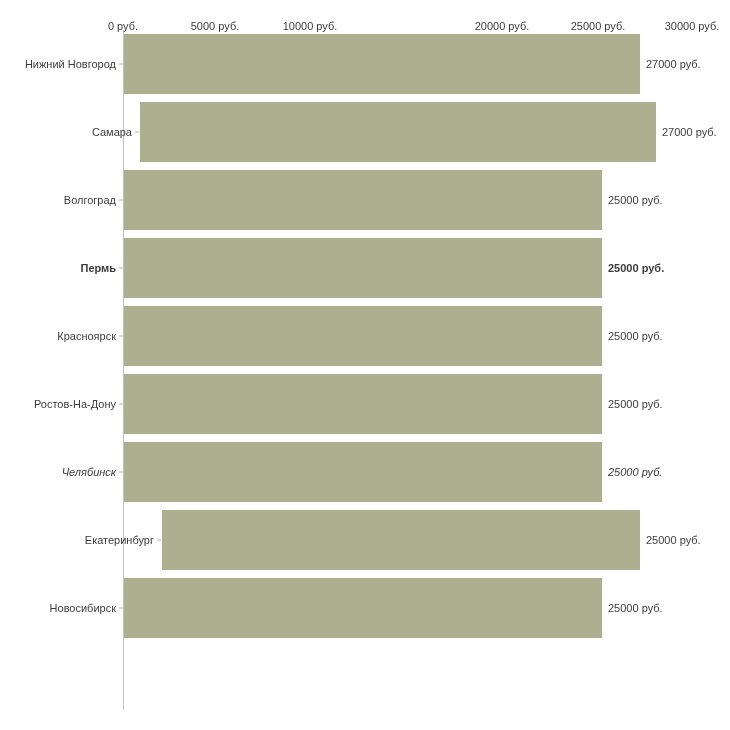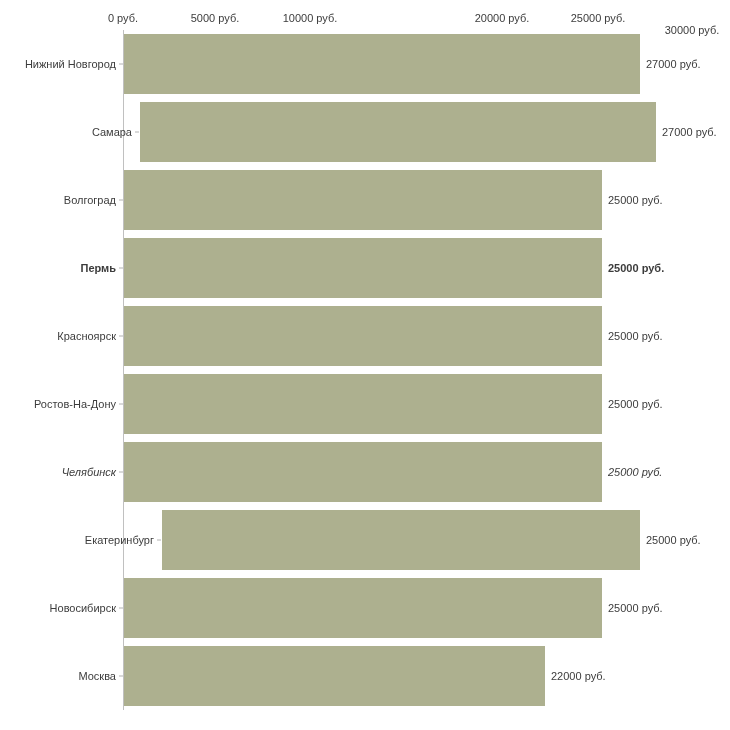--- a/index.html
+++ b/index.html
@@ -16,21 +16,21 @@
   }
   #chart-root {
     position: relative;
     width: 730px;
     height: 730px;
   }
   
   .x-axis {
     position: absolute;
     left: 0;
-    top: 4px;
+    top: 12px;
     width: 605px;
     height: 30px;
   }
   .x-tick-label {
     position: absolute;
     top: 8px;
     font-size: 11px;
     color: #3c3c3c;
     white-space: nowrap;
     transform: translateX(-50%);
@@ -99,21 +99,21 @@
 
 <div id="chart-root">
 
   <div class="x-axis">
     <span class="x-tick-label" style="left:123px;">0 руб.</span>
     <span class="x-tick-label" style="left:215px;">5000 руб.</span>
     <span class="x-tick-label" style="left:310px;text-align:right;">10000 руб.</span>
     <span class="x-tick-label" style="left:406px;margin-top:28px;">15000 руб.</span>
     <span class="x-tick-label" style="left:502px;">20000 руб.</span>
     <span class="x-tick-label" style="left:598px;">25000 руб.</span>
-    <span class="x-tick-label" style="left:692px;margin-top:12px;">30000 руб.</span>
+    <span class="x-tick-label" style="left:692px;">30000 руб.</span>
   </div>
 
   <div class="y-axis-line"></div>
 
   <div class="plot">
 
     <div class="row" style="top:0px;">
       <span class="cat-label">Нижний Новгород</span>
       <span class="tick-mark"></span>
       <div class="bar" style="width: 516px; background: rgb(173, 176, 143);"></div>
@@ -169,21 +169,15 @@
       <span class="bar-value" style="left:608px;">25000 руб.</span>
     </div>
 
     <div class="row" style="top:544px;">
       <span class="cat-label">Новосибирск</span>
       <span class="tick-mark"></span>
       <div class="bar" style="width: 478px; background: rgb(173, 176, 143);"></div>
       <span class="bar-value" style="left:608px;">25000 руб.</span>
     </div>
 
-    <div class="row" style="top:612px;">
-      <span class="cat-label">Москва</span>
-      <span class="tick-mark"></span>
-      <div class="bar" style="width: 421px; background: rgb(173, 176, 143);"></div>
-      <span class="bar-value" style="left:551px;">22000 руб.</span>
-    </div>
 
   </div>
 </div>
 
 </body></html>

